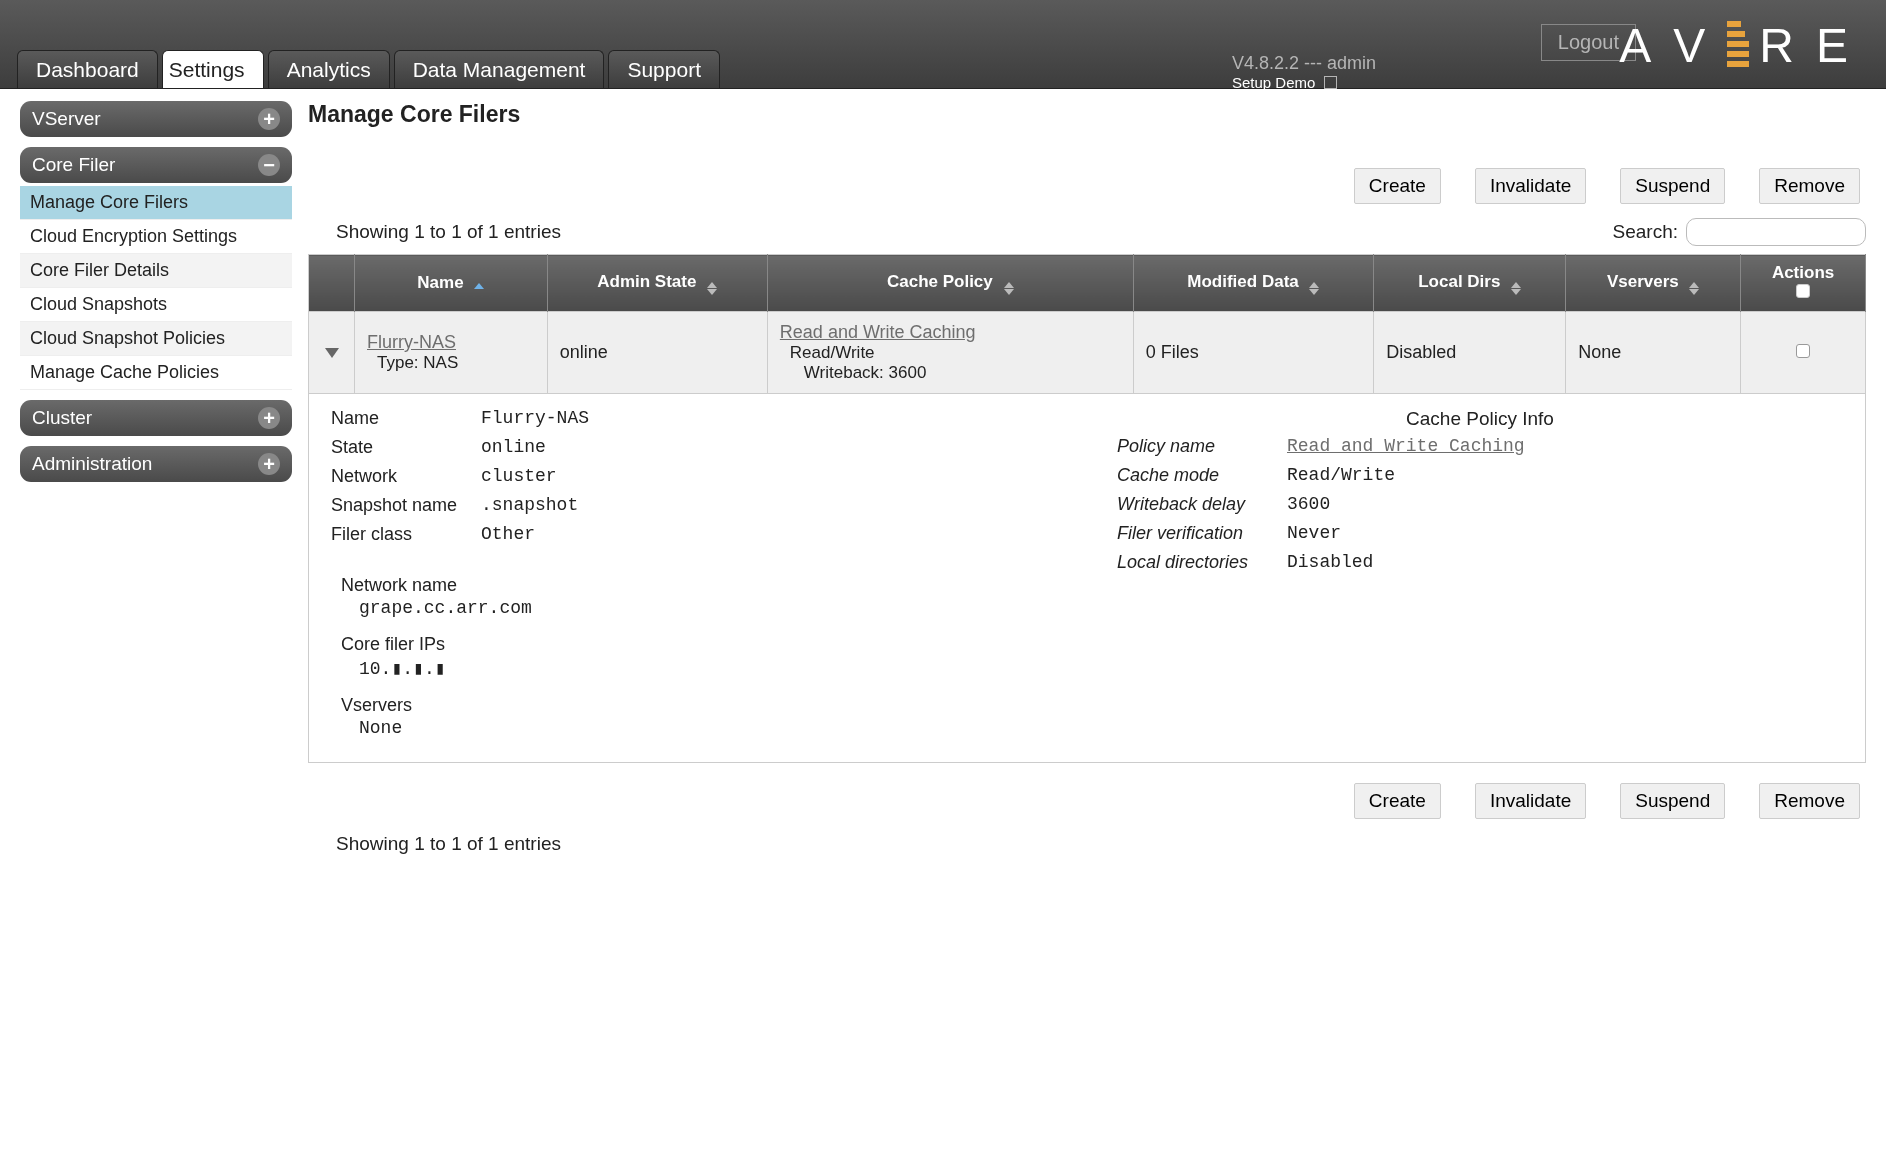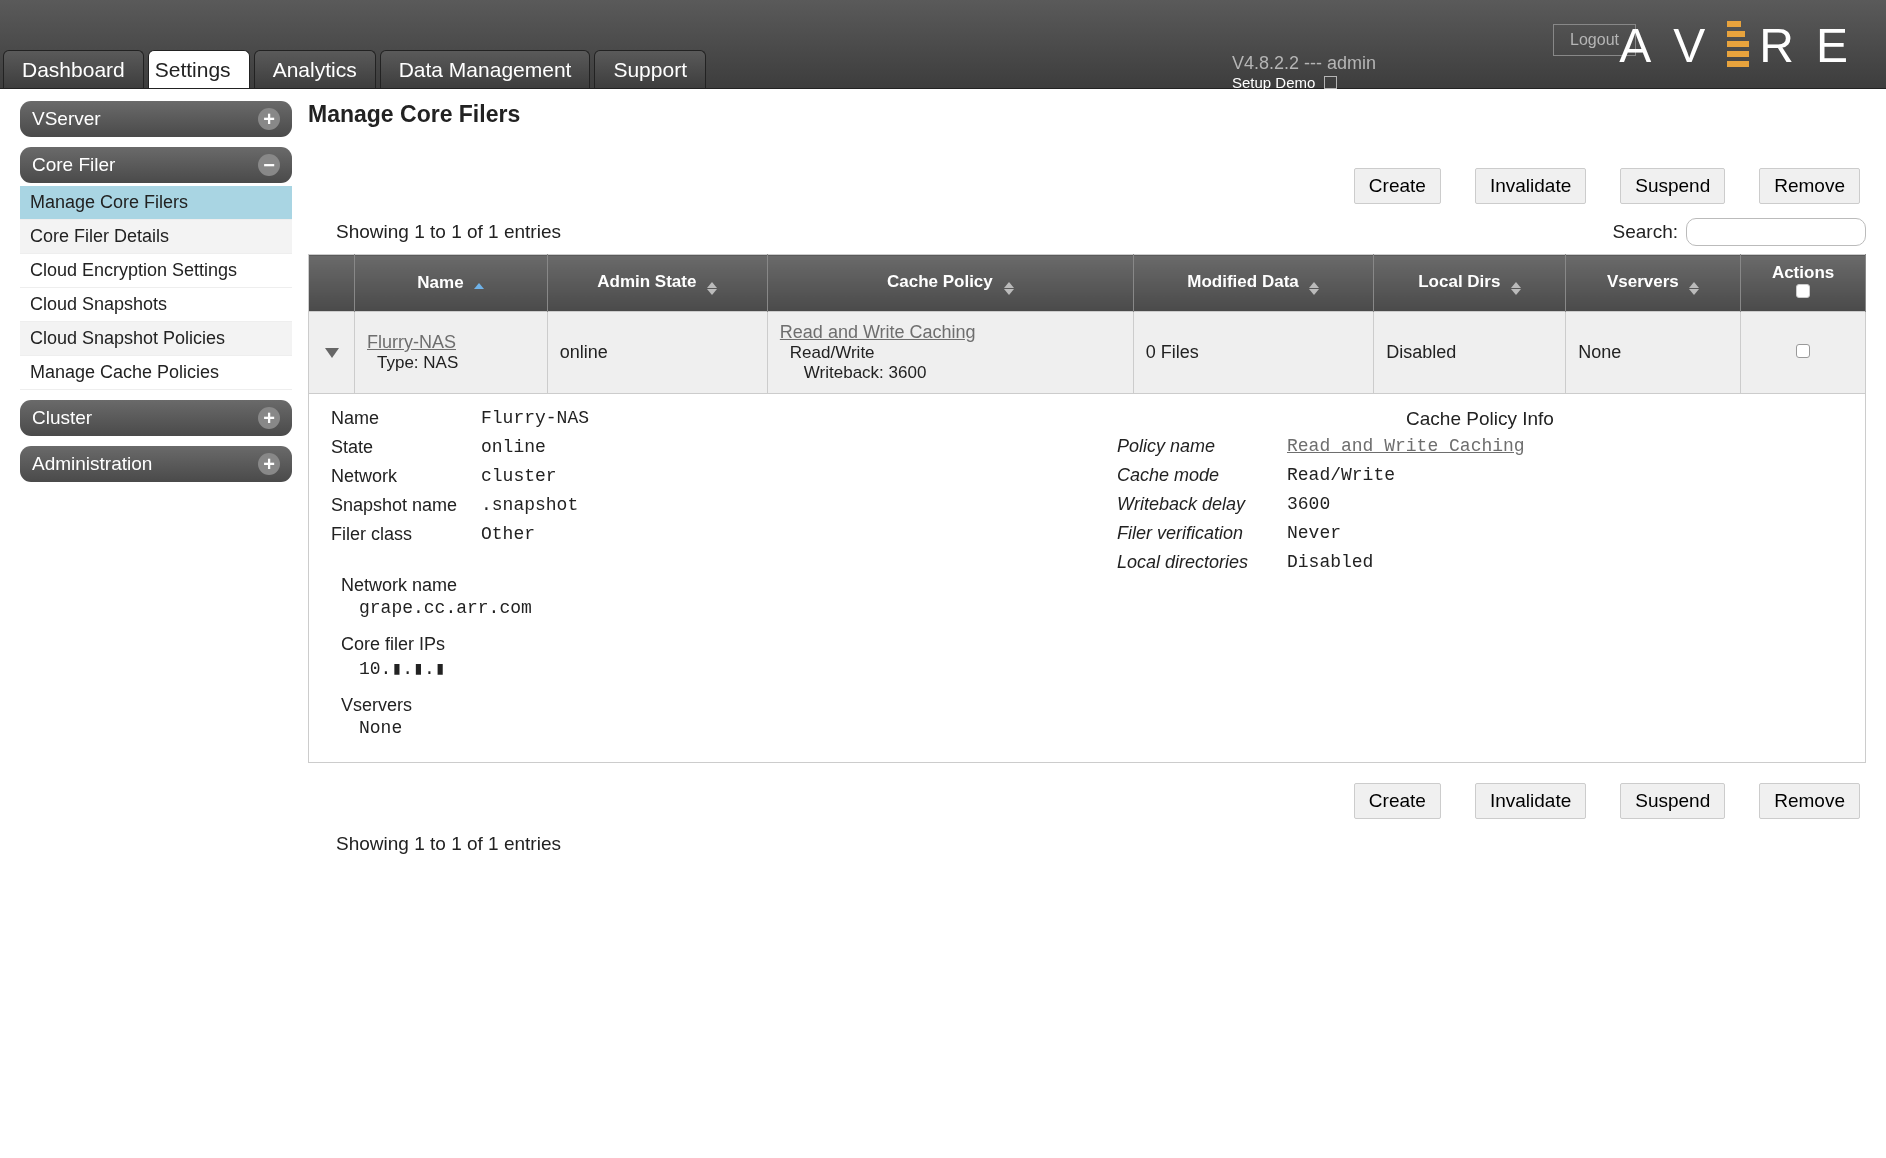--- a/index.html
+++ b/index.html
@@ -11,21 +11,21 @@
     border-bottom: 1px solid #222;
   }
   .logout-btn {
     position: absolute;
     top: 24px;
     right: 250px;
     border: 1px solid #888;
     background: transparent;
     color: #b5b5b5;
     padding: 6px 16px;
-    font-size: 16px;
+    font-size: 20px;
     cursor: pointer;
   }
   .version-info {
     position: absolute;
     right: 510px;
     top: 53px;
     color: #b5b5b5;
     font-size: 18px;
     text-align: left;
   }
@@ -54,21 +54,21 @@
     position: relative;
     top: -2px;
   }
   .logo .e-bar { width: 22px; height: 6px; background: #e8a33d; }
   .logo .e-bar.sm { width: 14px; }
   .logo .e-bar.md { width: 18px; }
 
   .tabs {
     position: absolute;
     bottom: 0;
-    left: 3px;
+    left: 17px;
     display: flex;
     gap: 4px;
   }
   .tab {
     background: linear-gradient(#5a5a5a, #3d3d3d);
     color: #fff;
     padding: 7px 18px 6px;
     border-radius: 6px 6px 0 0;
     font-size: 21px;
     cursor: pointer;
@@ -257,22 +257,22 @@
     <div class="side-section-header">
       <span>VServer</span>
       <span class="section-icon">+</span>
     </div>
     <div class="side-section-header">
       <span>Core Filer</span>
       <span class="section-icon">−</span>
     </div>
     <div class="side-items">
       <div class="side-item active">Manage Core Filers</div>
+      <div class="side-item">Cloud Encryption Settings</div>
       <div class="side-item alt">Core Filer Details</div>
-      <div class="side-item">Cloud Encryption Settings</div>
       <div class="side-item">Cloud Snapshots</div>
       <div class="side-item alt">Cloud Snapshot Policies</div>
       <div class="side-item">Manage Cache Policies</div>
     </div>
     <div class="side-section-header">
       <span>Cluster</span>
       <span class="section-icon">+</span>
     </div>
     <div class="side-section-header">
       <span>Administration</span>

